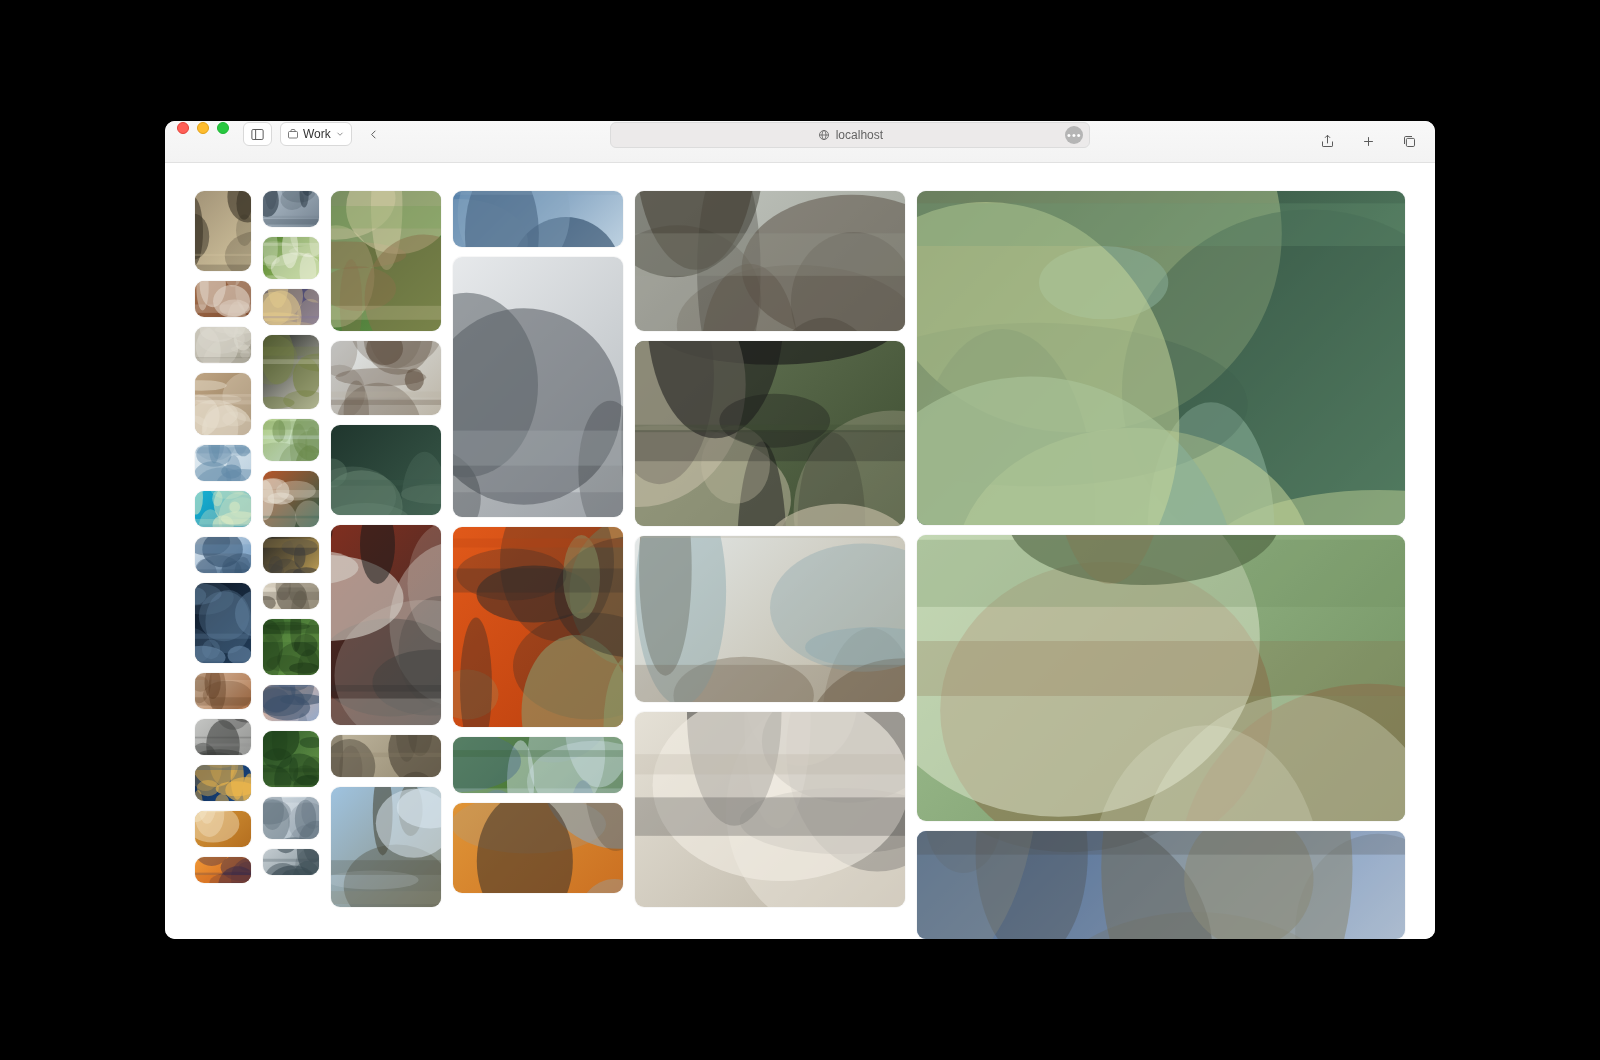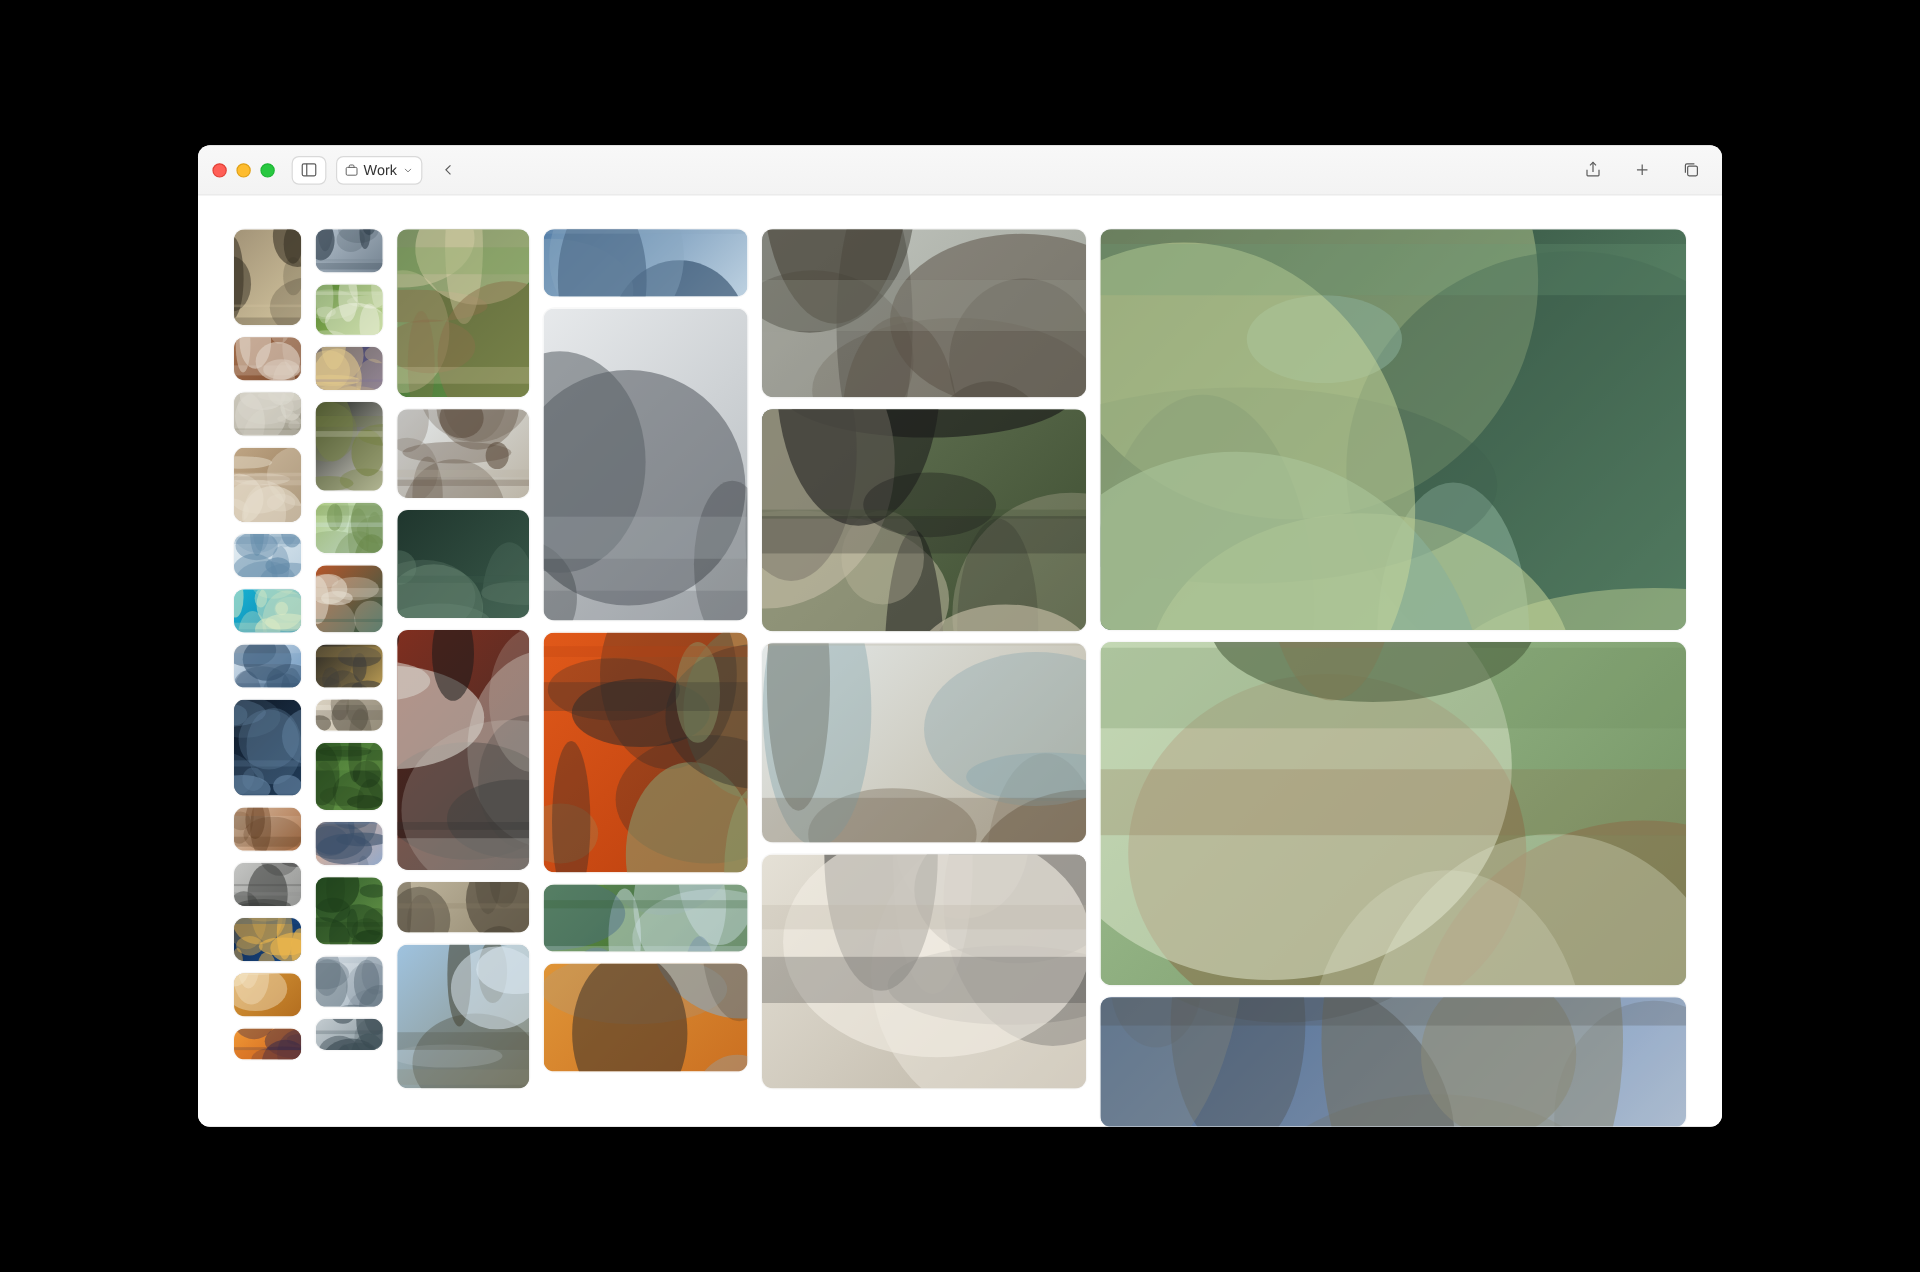--- a/index.html
+++ b/index.html
@@ -21,21 +21,20 @@
     box-shadow: 0 20px 60px rgba(0,0,0,.5);
     overflow: hidden;
     display: flex;
     flex-direction: column;
   }
   
   .toolbar {
     height: 42px;
     flex: 0 0 42px;
     display: flex;
-    align-items: center;
     padding: 1px 12px;
     gap: 8px;
     background: linear-gradient(#f8f8f8,#f3f3f3);
     border-bottom: 1px solid #e1e1e1;
   }
   .traffic { display:flex; gap:8px; margin-right:6px; }
   .traffic span { width:12px; height:12px; border-radius:50%; display:block; }
   .t-close    { background:#ff5f57; border:1px solid #e24238; }
   .t-min      { background:#febc2e; border:1px solid #e1a116; }
   .t-zoom     { background:#28c840; border:1px solid #1db634; }
@@ -126,20 +125,29 @@
     </div>
 
     <div class="tb-btn flat">
       <svg class="ic" viewBox="0 0 24 24">
           <polyline points="15 18 9 12 15 6"></polyline>
         </svg>
     </div>
 
     <div class="spacer-flex"></div>
 
+    <div class="addr">
+      <svg class="ic" viewBox="0 0 24 24" style="width:12px;height:12px">
+          <circle cx="12" cy="12" r="9"></circle>
+          <ellipse cx="12" cy="12" rx="4" ry="9"></ellipse>
+          <line x1="3" y1="12" x2="21" y2="12"></line>
+        </svg>
+      <span>localhost</span>
+      <span class="dots">•••</span>
+    </div>
 
     <div class="spacer-flex"></div>
 
     <div class="tb-right">
       <span class="tb-btn flat">
         <svg class="ic" viewBox="0 0 24 24">
             <path d="M4 12v7a1 1 0 0 0 1 1h14a1 1 0 0 0 1-1v-7"></path>
             <polyline points="16 6 12 2 8 6"></polyline>
             <line x1="12" y1="2" x2="12" y2="15"></line>
           </svg>

